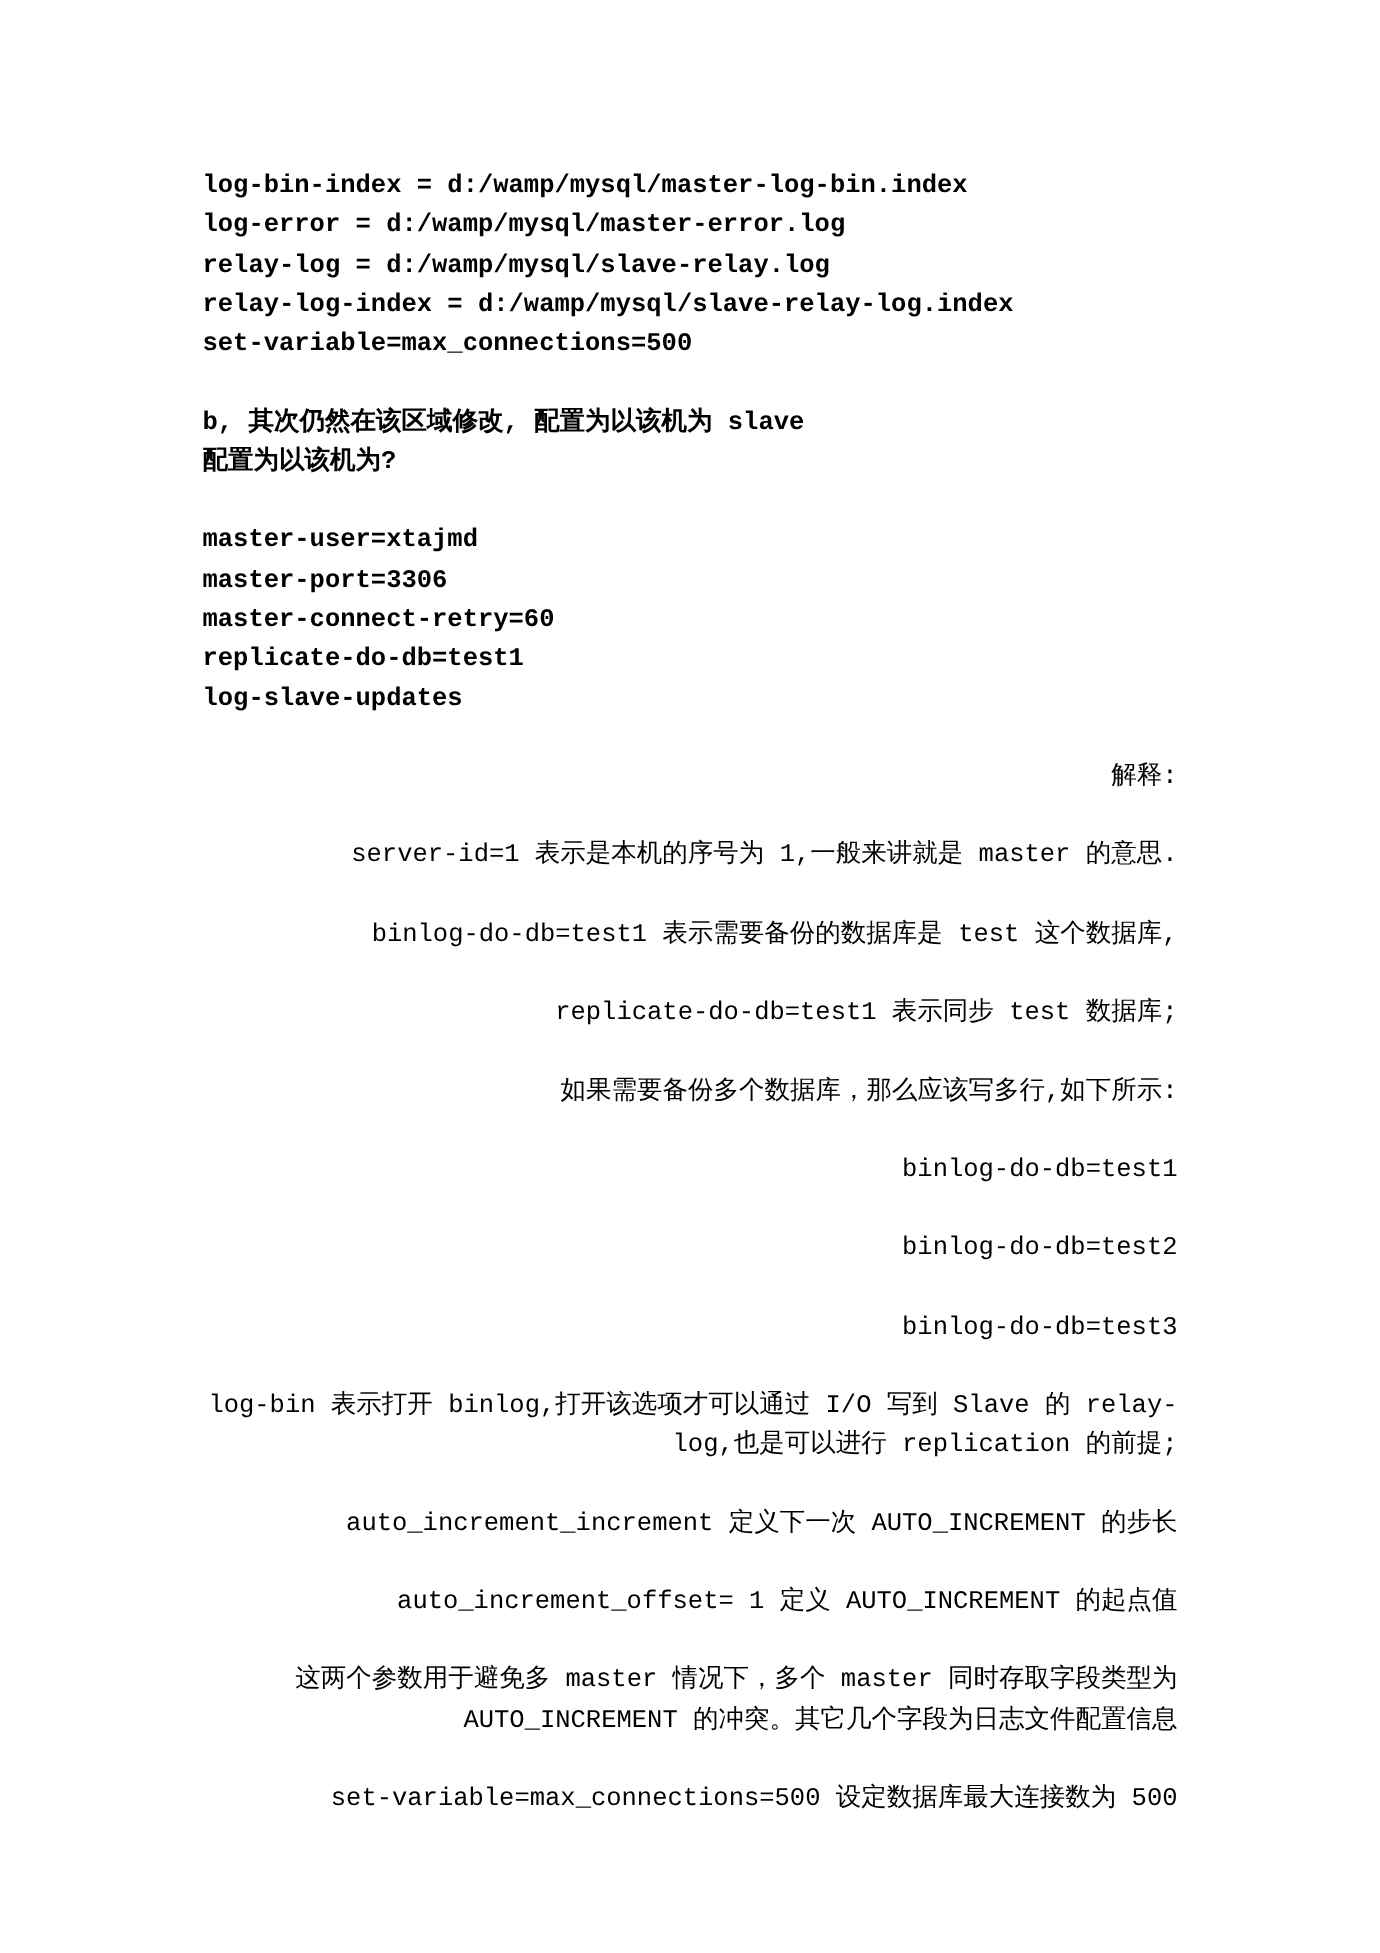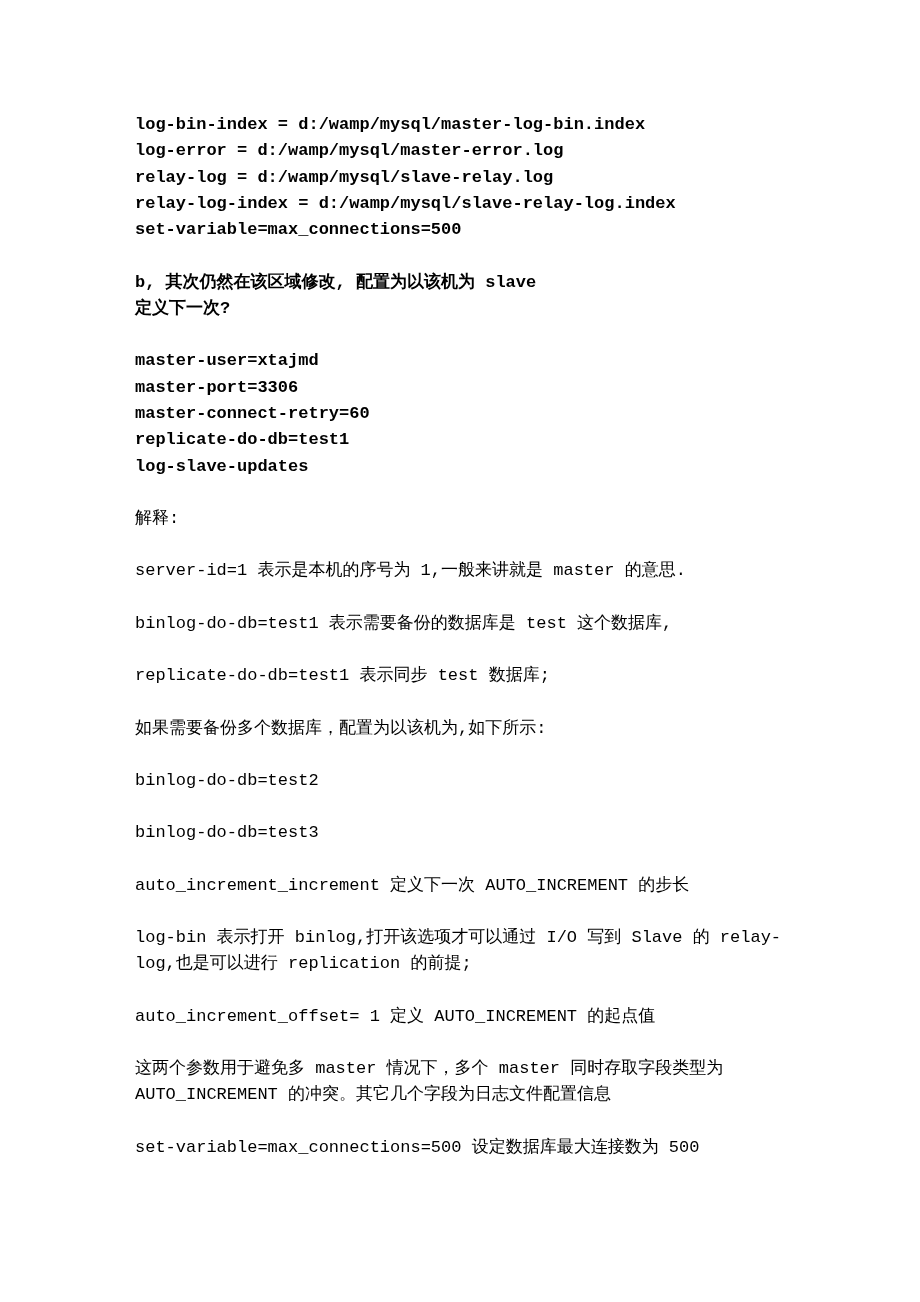--- a/index.html
+++ b/index.html
@@ -14,20 +14,21 @@
   .page {
     width: 920px;
     min-height: 1302px;
     padding: 112px 135px 100px 135px;
     box-sizing: border-box;
   }
   .para {
     margin: 0 0 26px 0;
     white-space: pre-wrap;
     word-wrap: break-word;
+    text-align: right;
   }
   .block {
     margin-bottom: 26px;
   }
   .line {
     display: block;
     font-weight: bold;
   }
 </style>
 </head>
@@ -38,49 +39,50 @@
   <div class="block">
     <span class="line">log-bin-index = d:/wamp/mysql/master-log-bin.index</span>
     <span class="line">log-error = d:/wamp/mysql/master-error.log</span>
     <span class="line">relay-log = d:/wamp/mysql/slave-relay.log</span>
     <span class="line">relay-log-index = d:/wamp/mysql/slave-relay-log.index</span>
     <span class="line">set-variable=max_connections=500</span>
   </div>
 
   <div class="block">
     <span class="line">b,  其次仍然在该区域修改, 配置为以该机为 slave</span>
-    <span class="line">定义下一次?</span>
+    <span class="line">配置为以该机为?</span>
   </div>
 
   <div class="block">
     <span class="line">master-user=xtajmd</span>
     <span class="line">master-port=3306</span>
     <span class="line">master-connect-retry=60</span>
     <span class="line">replicate-do-db=test1</span>
     <span class="line">log-slave-updates</span>
   </div>
 
   <p class="para">解释:</p>
 
   <p class="para">server-id=1 表示是本机的序号为 1,一般来讲就是 master 的意思.</p>
 
   <p class="para">binlog-do-db=test1 表示需要备份的数据库是 test 这个数据库,</p>
 
   <p class="para">replicate-do-db=test1 表示同步 test 数据库;</p>
 
-  <p class="para">如果需要备份多个数据库，配置为以该机为,如下所示:</p>
+  <p class="para">如果需要备份多个数据库，那么应该写多行,如下所示:</p>
 
+  <p class="para">binlog-do-db=test1</p>
 
   <p class="para">binlog-do-db=test2</p>
 
   <p class="para">binlog-do-db=test3</p>
 
+  <p class="para">log-bin 表示打开 binlog,打开该选项才可以通过 I/O 写到 Slave 的 relay-log,也是可以进行 replication 的前提;</p>
+
   <p class="para">auto_increment_increment 定义下一次 AUTO_INCREMENT 的步长</p>
-
-  <p class="para">log-bin 表示打开 binlog,打开该选项才可以通过 I/O 写到 Slave 的 relay-log,也是可以进行 replication 的前提;</p>
 
   <p class="para">auto_increment_offset= 1 定义 AUTO_INCREMENT 的起点值</p>
 
   <p class="para">这两个参数用于避免多 master 情况下，多个 master 同时存取字段类型为AUTO_INCREMENT 的冲突。其它几个字段为日志文件配置信息</p>
 
   <p class="para">set-variable=max_connections=500 设定数据库最大连接数为 500</p>
 
 </div>
 
 </body></html>

